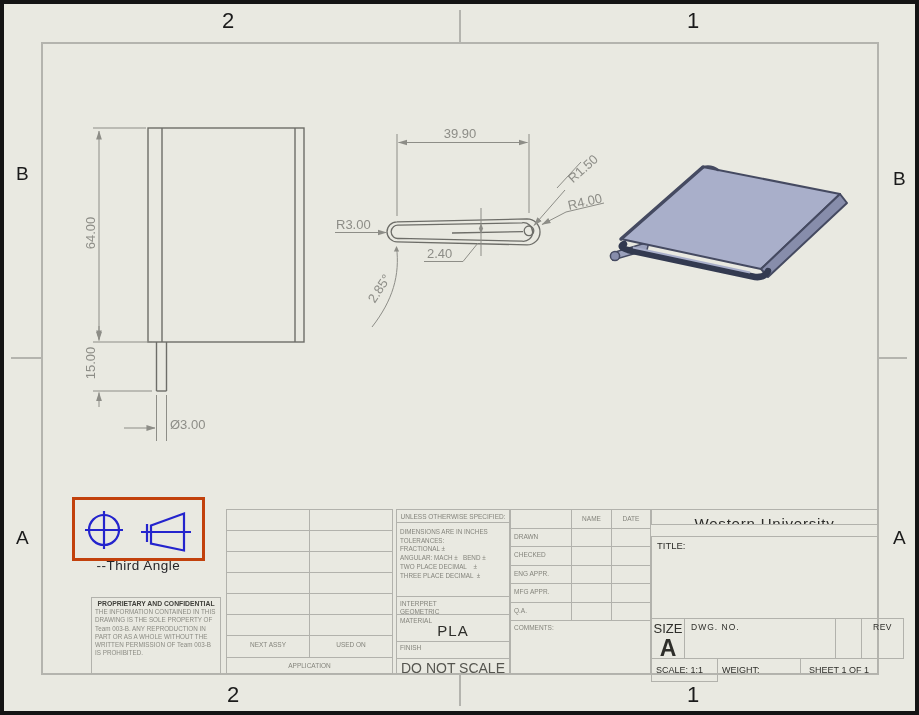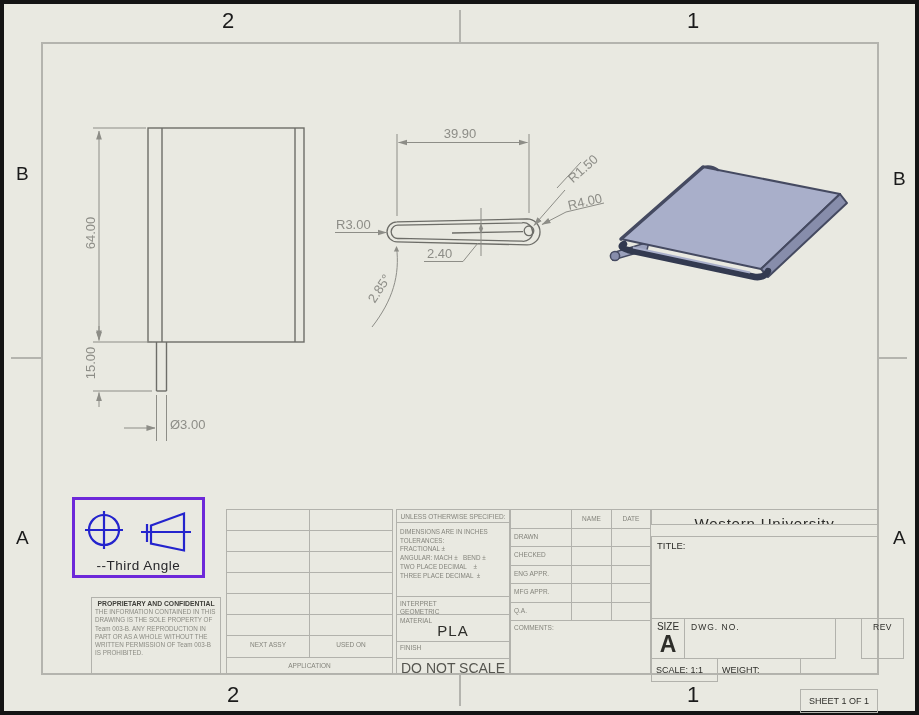--- a/index.html
+++ b/index.html
@@ -3,21 +3,21 @@
 <meta charset="utf-8">
 <style>
   html,body{margin:0;padding:0;}
   body{width:919px;height:715px;background:#ffffff;font-family:"Liberation Sans",sans-serif;}
   #sheet{position:relative;width:919px;height:715px;background:#e9e9e1;box-shadow:inset 0 0 0 4px #141414;overflow:hidden;}
   #drawing{position:absolute;left:0;top:0;}
   .zone{position:absolute;color:#1b1b1b;}
   .zone.num{font-size:22px;}
   .zone.let{font-size:19px;}
   
-  #proj-box{position:absolute;left:72px;top:497px;width:133px;height:81px;border:3px solid #6d28d9;box-sizing:border-box;}
+  #proj-box{position:absolute;left:72px;top:497px;width:133px;height:64px;border:3px solid #c2410c;box-sizing:border-box;}
   #proj-label{position:absolute;left:0;right:0;top:58px;text-align:center;font-size:13.5px;color:#26262a;letter-spacing:0.5px;}
   
   #prop-box{position:absolute;left:91px;top:597px;width:130px;height:77px;border:1px solid #b2b2ac;box-sizing:border-box;padding:2px 3px;}
   #prop-title{font-size:6.8px;font-weight:bold;color:#3f3f3a;text-align:center;margin-bottom:1px;}
   #prop-body{font-size:6.3px;color:#8b8b83;line-height:1.32;}
   
   #titleblock{position:absolute;left:226px;top:509px;width:652px;height:165px;}
   .cell{position:absolute;border:1px solid #b2b2ac;box-sizing:border-box;overflow:hidden;}
   .lbl{font-size:6.5px;color:#84847c;}
   .lbl-c{font-size:6.5px;color:#84847c;text-align:center;}
@@ -220,33 +220,33 @@
 
     <div class="cell lbl" style="left:284px;top:111px;width:141px;height:54px;padding:3px 0 0 3px;">COMMENTS:</div>
 
     <div class="cell" style="left:425px;top:0;width:227px;height:16px;text-align:center;">
       <span style="font-size:15px;color:#2b2b28;line-height:28px;letter-spacing:0.8px;">Western University</span>
     </div>
     <div class="cell" style="left:425px;top:27px;width:227px;height:83px;">
       <div class="dark" style="font-size:9.5px;padding:3px 0 0 5px;">TITLE:</div>
     </div>
     <div class="cell" style="left:425px;top:109px;width:34px;height:41px;text-align:center;">
-      <div class="dark" style="font-size:10px;padding-top:2px;">SIZE</div>
+      <div class="dark" style="font-size:13px;padding-top:2px;">SIZE</div>
       <div class="dark" style="font-size:23px;font-weight:bold;margin-top:-1px;">A</div>
     </div>
     <div class="cell" style="left:458px;top:109px;width:152px;height:41px;">
       <div class="dark" style="font-size:8.5px;padding:3px 0 0 6px;letter-spacing:1px;">DWG. NO.</div>
     </div>
     <div class="cell" style="left:635px;top:109px;width:43px;height:41px;text-align:center;">
       <div class="dark" style="font-size:8.5px;padding-top:3px;letter-spacing:0.5px;">REV</div>
     </div>
     <div class="cell" style="left:425px;top:149px;width:67px;height:24px;">
       <span class="dark" style="font-size:9px;line-height:15px;padding-left:4px;">SCALE: 1:1</span>
     </div>
     <div class="cell" style="left:491px;top:149px;width:84px;height:16px;">
       <span class="dark" style="font-size:9px;line-height:15px;padding-left:4px;">WEIGHT:</span>
     </div>
-    <div class="cell" style="left:574px;top:149px;width:78px;height:24px;text-align:center;margin-top:31px;">
+    <div class="cell" style="left:574px;top:149px;width:78px;height:16px;text-align:center;">
       <span class="dark" style="font-size:9px;line-height:15px;">SHEET 1 OF 1</span>
     </div>
   </div>
 
 </div>
 
 </body></html>

